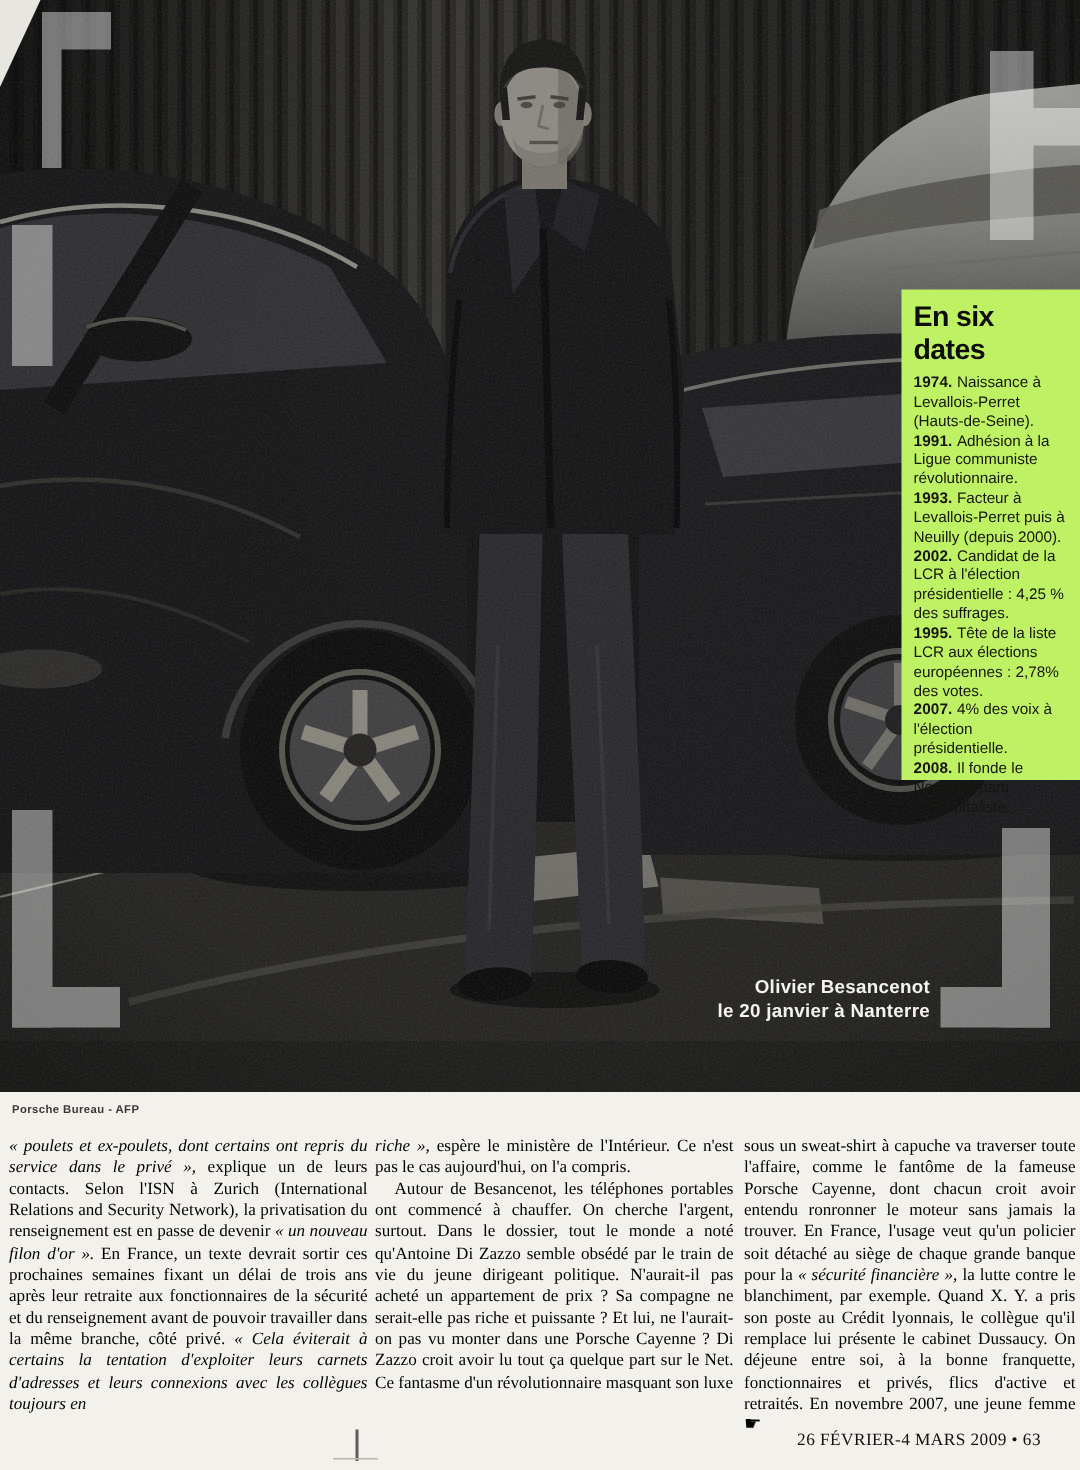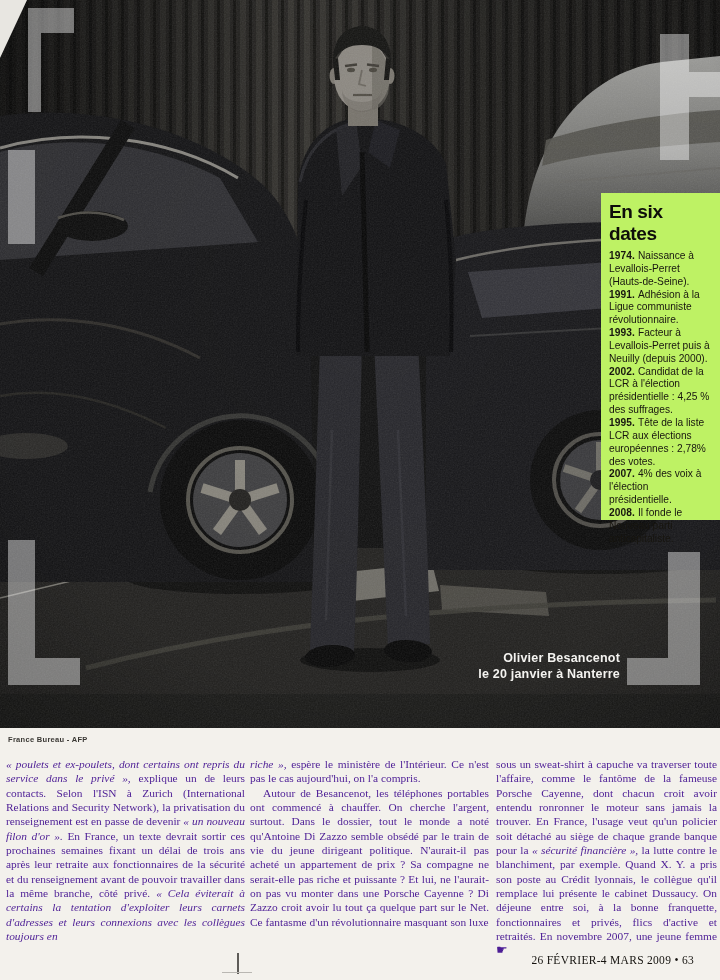--- a/index.html
+++ b/index.html
@@ -10,21 +10,21 @@
   .caption{position:absolute;left:430px;top:650px;width:190px;text-align:right;color:#f4f3f0;
            font-weight:bold;font-size:12.5px;line-height:16px;letter-spacing:.2px;}
   .dates-box{position:absolute;left:601px;top:193px;width:119px;height:327px;background:#bef264;
              box-sizing:border-box;padding:8px 7px 6px 8px;color:#17150f;}
   .dates-box h2{margin:0 0 5px 0;font-size:19px;letter-spacing:-.4px;color:#0e0d0a;
                 font-family:"Liberation Sans",sans-serif;}
   .entry{font-size:10.2px;line-height:12.85px;}
   .entry b{letter-spacing:.1px;}
   .credit{position:absolute;left:8px;top:735px;font-size:7.5px;color:#3a3834;font-weight:bold;
           letter-spacing:.3px;}
-  .article{position:absolute;top:757px;left:0;width:720px;height:200px;color:#4c1d95;
+  .article{position:absolute;top:757px;left:0;width:720px;height:200px;color:#000000;
            font-family:"Liberation Serif",serif;}
   .col{position:absolute;top:0;text-align:justify;font-size:11.4px;line-height:14.35px;}
   .col p{margin:0;}
   .col p.indent{text-indent:13px;}
   #col0{left:6px;width:239px;}
   #col1{left:250px;width:239px;}
   #col2{left:496px;width:221px;}
   .hand{font-style:normal;font-size:13px;font-family:"DejaVu Sans",sans-serif;}
   .footer{position:absolute;top:954px;right:26px;font-family:"Liberation Serif",serif;
           font-size:11.5px;color:#14120e;letter-spacing:.3px;}
@@ -195,21 +195,21 @@
         <div class="entry"><b>1991. </b>Adhésion à la Ligue communiste révolutionnaire.</div>
         <div class="entry"><b>1993. </b>Facteur à Levallois-Perret puis à Neuilly (depuis 2000).</div>
         <div class="entry"><b>2002. </b>Candidat de la LCR à l'élection présidentielle : 4,25 % des suffrages.</div>
         <div class="entry"><b>1995. </b>Tête de la liste LCR aux élections européennes : 2,78% des votes.</div>
         <div class="entry"><b>2007. </b>4% des voix à l'élection présidentielle.</div>
         <div class="entry"><b>2008. </b>Il fonde le Nouveau parti anticapitaliste.</div>
       </div>
   </aside>
 </div>
 
-<div class="credit">France Bureau - AFP</div>
+<div class="credit">Porsche Bureau - AFP</div>
 
 <div class="article">
   <div class="col" id="col0">
       <p><i>« poulets et ex-poulets, dont certains ont repris du service dans le privé », </i><span>explique un de leurs contacts. Selon l'ISN à Zurich (International Relations and Security Network), la privatisation du renseignement est en passe de devenir </span><i>« un nouveau filon d'or ».</i><span> En France, un texte devrait sortir ces prochaines semaines fixant un délai de trois ans après leur retraite aux fonctionnaires de la sécurité et du renseignement avant de pouvoir travailler dans la même branche, côté privé. </span><i>« Cela éviterait à certains la tentation d'exploiter leurs carnets d'adresses et leurs connexions avec les collègues toujours en</i></p>
     </div>
   <div class="col" id="col1">
       <p><i>riche », </i><span>espère le ministère de l'Intérieur. Ce n'est pas le cas aujourd'hui, on l'a compris.</span></p>
       <p class="indent"><span>Autour de Besancenot, les téléphones portables ont commencé à chauffer. On cherche l'argent, surtout. Dans le dossier, tout le monde a noté qu'Antoine Di Zazzo semble obsédé par le train de vie du jeune dirigeant politique. N'aurait-il pas acheté un appartement de prix ? Sa compagne ne serait-elle pas riche et puissante ? Et lui, ne l'aurait-on pas vu monter dans une Porsche Cayenne ? Di Zazzo croit avoir lu tout ça quelque part sur le Net. Ce fantasme d'un révolutionnaire masquant son luxe</span></p>
     </div>
   <div class="col" id="col2">

